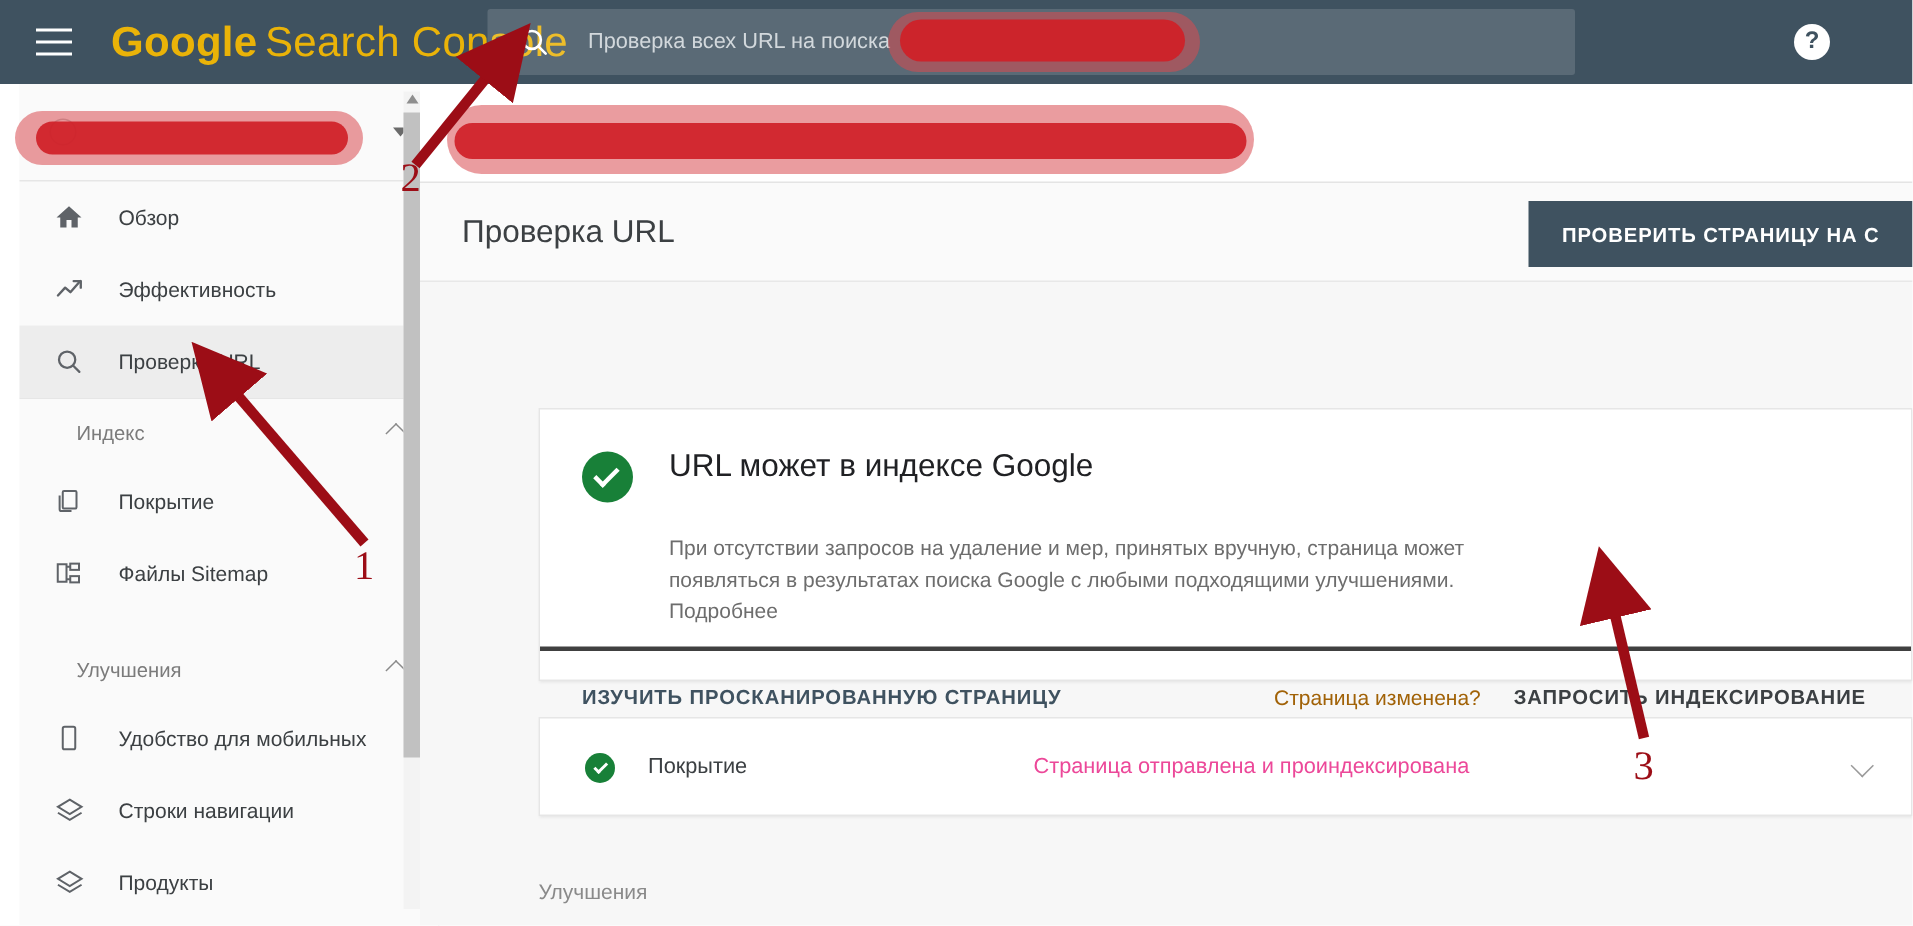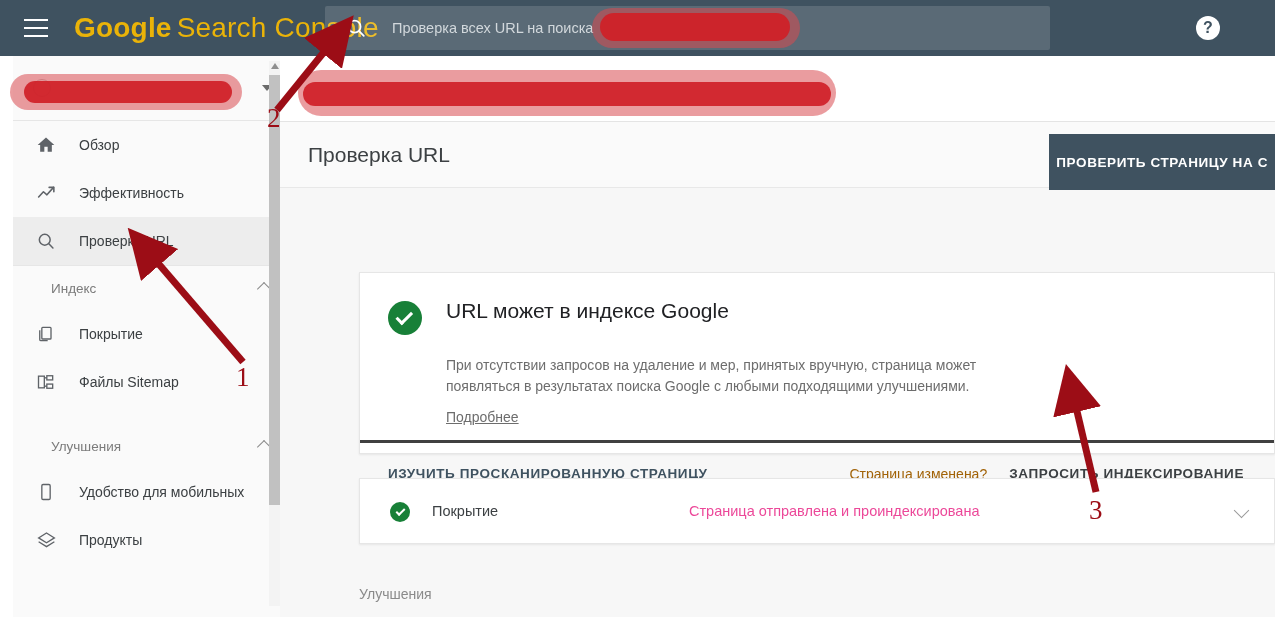--- a/index.html
+++ b/index.html
@@ -162,26 +162,26 @@
   .page-head {
     height: 66px; background: #fafafa;
     border-bottom: 1px solid #e8e8e8;
     display: flex; align-items: center;
     padding-left: 28px; padding-right: 0;
     position: relative;
   }
   .page-title { font-size: 21px; color: #3c4043; font-weight: 400; }
   .top-action {
     position: absolute; right: 0; top: 12px;
-    height: 56px;
+    height: 44px;
     background: #3f5260;
     color: #ffffff;
     font-size: 13.5px; font-weight: 700; letter-spacing: 0.6px;
     display: flex; align-items: center;
-    padding: 0 7px;
+    padding: 0 22px;
     white-space: nowrap;
     cursor: pointer;
   }
 
   .scroll-area { position: relative; padding: 0 0 0 0; }
 
   .card {
     position: absolute;
     background: #ffffff;
     border: 1px solid #e6e6e6;
@@ -205,23 +205,23 @@
   .ok-circle.small { width: 20px; height: 20px; }
   .ok-circle.small .tick {
     width: 9px; height: 5px;
     border-left-width: 2px; border-bottom-width: 2px;
     transform: rotate(-45deg) translate(1px, -1px);
   }
   .cm-text { margin-left: 24px; }
   .cm-title { font-size: 21px; color: #202124; font-weight: 400; margin-bottom: 10px; }
   .cm-desc { font-size: 14px; color: #6d6d6d; line-height: 21px; max-width: 600px; margin-top: 32px; }
   .cm-link {
-    display: inline-block; margin-top: 12px;
+    display: inline-block; margin-top: 2px;
     font-size: 14px; color: #6d6d6d;
-    text-decoration: underline; cursor: pointer;
+    cursor: pointer;
   }
   .cm-footer {
     border-top: 3px solid #404040;
     height: 64px;
     display: flex; align-items: center;
     padding: 0 30px 0 28px;
   }
   .cm-inspect {
     font-size: 13.5px; font-weight: 700; letter-spacing: 0.6px;
     color: #3f5260; cursor: pointer;
@@ -370,20 +370,29 @@
 
     <div class="nav-item">
       <span class="n-ico">
         <svg viewBox="0 0 24 24" width="20" height="20">
           <rect x="7" y="3" width="10" height="18" rx="1.5" fill="none" stroke="#5f6368" stroke-width="1.6"></rect>
         </svg>
       </span>
       <span class="n-label">Удобство для мобильных</span>
     </div>
 
+    <div class="nav-item">
+      <span class="n-ico">
+        <svg viewBox="0 0 24 24" width="21" height="21">
+          <polygon points="12,3.5 21,9 12,14.5 3,9" fill="none" stroke="#5f6368" stroke-width="1.5"></polygon>
+          <polyline points="3,13.5 12,19 21,13.5" fill="none" stroke="#5f6368" stroke-width="1.5"></polyline>
+        </svg>
+      </span>
+      <span class="n-label">Строки навигации</span>
+    </div>
 
     <div class="nav-item">
       <span class="n-ico">
         <svg viewBox="0 0 24 24" width="21" height="21">
           <polygon points="12,3.5 21,9 12,14.5 3,9" fill="none" stroke="#5f6368" stroke-width="1.5"></polygon>
           <polyline points="3,13.5 12,19 21,13.5" fill="none" stroke="#5f6368" stroke-width="1.5"></polyline>
         </svg>
       </span>
       <span class="n-label">Продукты</span>
     </div>

